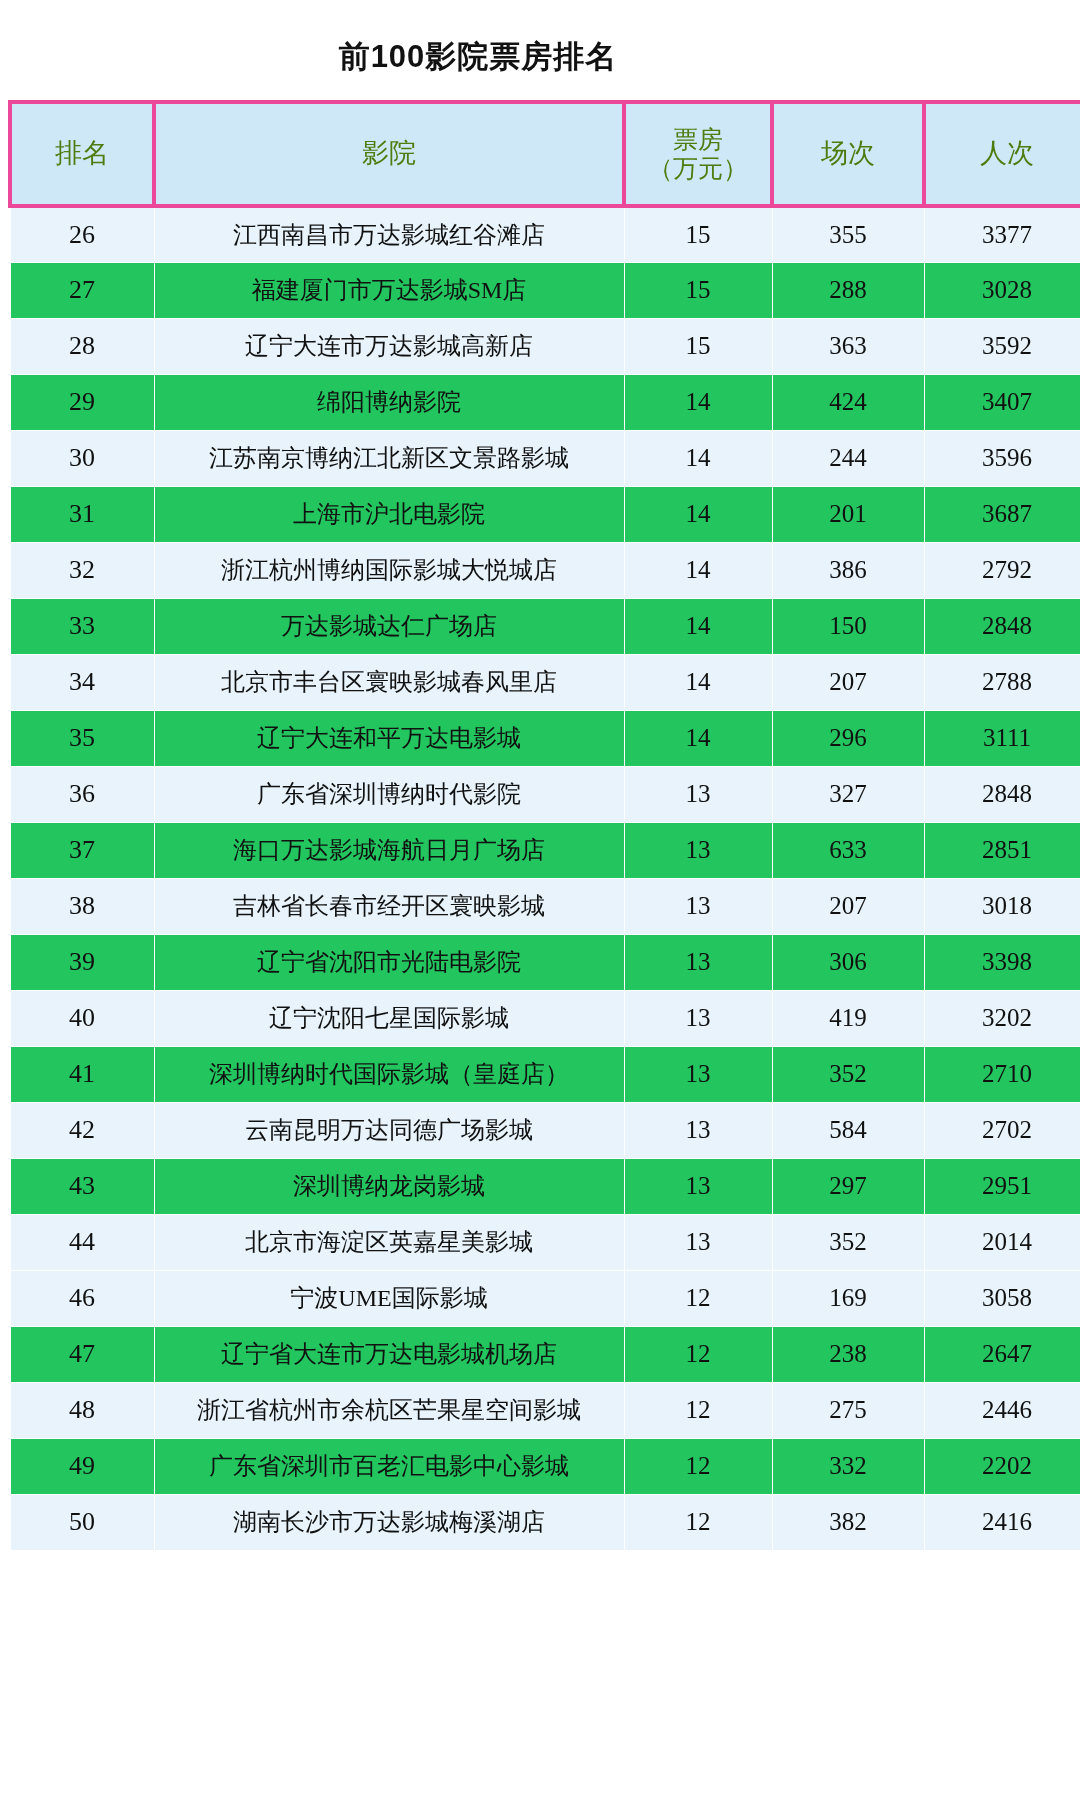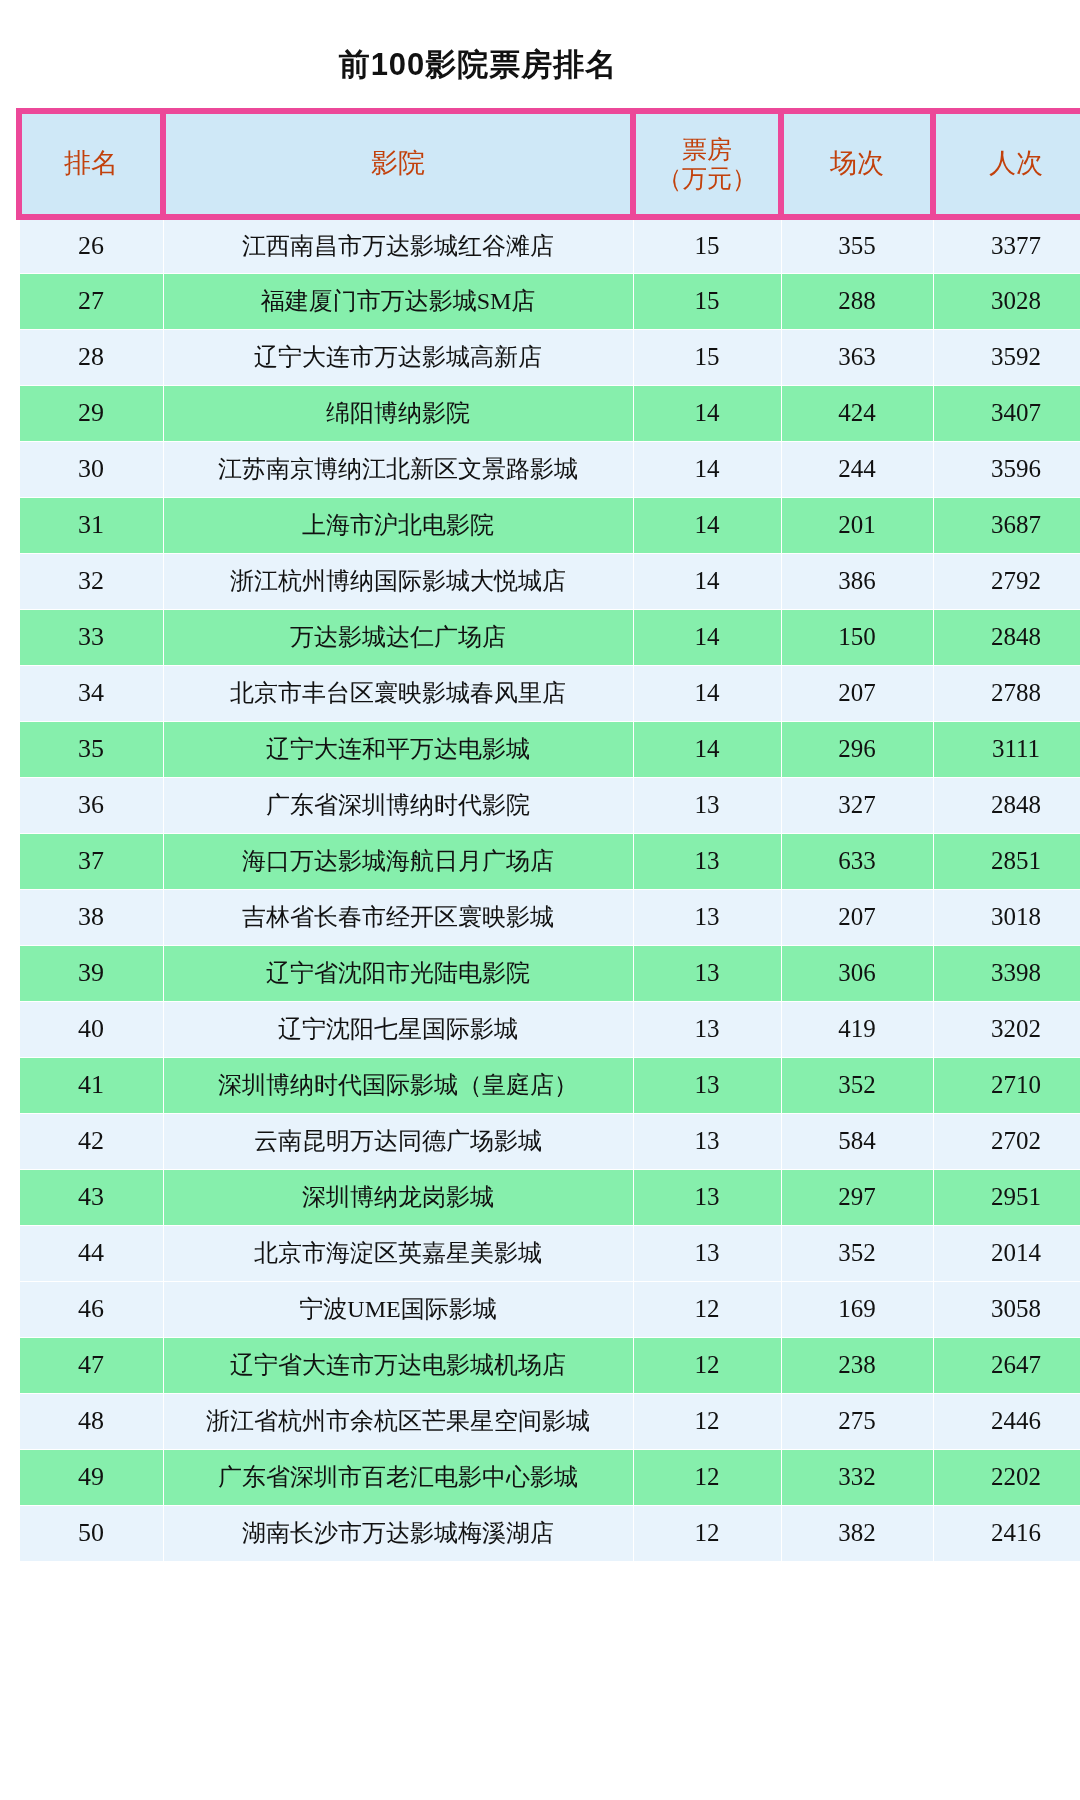--- a/index.html
+++ b/index.html
@@ -8,21 +8,21 @@
     background: #ffffff;
   }
   body {
     width: 1080px;
     font-family: "Liberation Serif", "DejaVu Serif", serif;
     -webkit-font-smoothing: antialiased;
   }
   .page {
     width: 956px;
     box-sizing: border-box;
-    padding: 16px;
+    padding: 8px;
   }
   .title {
     text-align: center;
     font-family: "Liberation Sans", "DejaVu Sans", sans-serif;
     font-weight: bold;
     font-size: 31px;
     letter-spacing: 1px;
     color: #111111;
     padding: 28px 0 22px 0;
     margin: 0;
@@ -33,22 +33,22 @@
     table-layout: fixed;
   }
   table.rank-table col.c-rank   { width: 144px; }
   table.rank-table col.c-cinema { width: 470px; }
   table.rank-table col.c-box    { width: 148px; }
   table.rank-table col.c-shows  { width: 152px; }
   table.rank-table col.c-people { width: 166px; }
 
   thead th {
     background: #cfe8f7;
-    border: 6px solid #ec4899;
-    color: #c2410c;
+    border: 4px solid #ec4899;
+    color: #4d7c0f;
     font-size: 27px;
     font-weight: normal;
     line-height: 1.18;
     height: 92px;
     vertical-align: middle;
     text-align: center;
     padding: 4px 2px;
   }
   thead th .two-line {
     display: block;
@@ -61,21 +61,21 @@
     vertical-align: middle;
     height: 56px;
     font-size: 25px;
     color: #111111;
     padding: 2px 6px;
     box-sizing: border-box;
     white-space: nowrap;
     overflow: hidden;
   }
   tbody tr.even td { background: #e8f3fc; }
-  tbody tr.odd  td { background: #86efac; }
+  tbody tr.odd  td { background: #22c55e; }
   tbody td.cinema { font-size: 24px; }
   tbody td.rank { font-size: 26px; margin-top: 28px; }
 </style>
 </head>
 <body>
 
 <div class="page">
 
   <h1 class="title">前100影院票房排名</h1>
 

